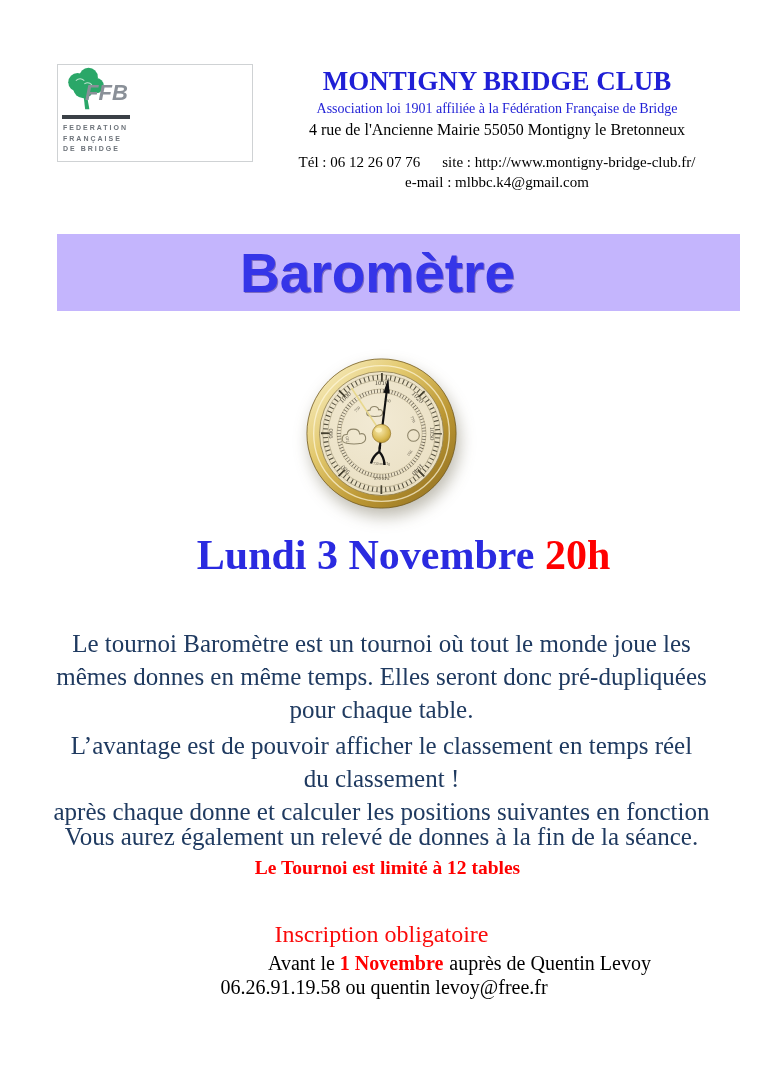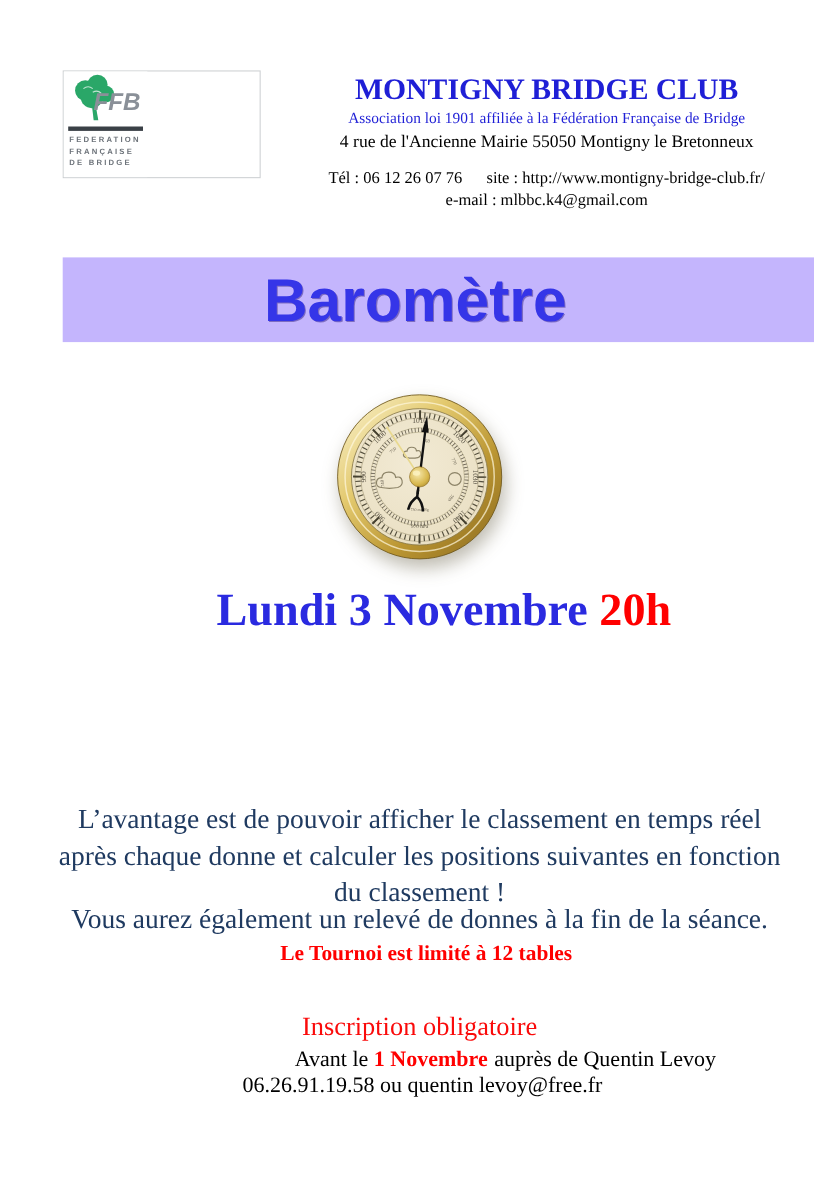--- a/index.html
+++ b/index.html
@@ -1,20 +1,20 @@
 <!DOCTYPE html>
 <html><head>
 <meta charset="utf-8">
 <style>
   html,body{margin:0;padding:0;background:#ffffff;}
   .page{position:relative;width:763px;height:1080px;background:#ffffff;overflow:hidden;
         font-family:"Liberation Serif",serif;}
 
   
-  .logo{position:absolute;left:57px;top:64px;width:180px;height:98px;display:flex;
+  .logo{position:absolute;left:57px;top:64px;width:196px;height:98px;display:flex;
         border:1px solid #cfd2d4;box-sizing:border-box;background:#fff;}
   .logo-white{position:relative;width:76px;background:#ffffff;}
   .tree-svg{position:absolute;left:2px;top:2px;}
   .ffb-text{position:absolute;left:27px;top:15px;font-family:"Liberation Sans",sans-serif;
             font-weight:800;font-style:italic;font-size:22px;color:#8a9098;letter-spacing:0;}
   .logo-bar{position:absolute;left:4px;right:4px;top:50px;height:3.5px;background:#3a4046;}
   .fed-lines{position:absolute;left:5px;top:58px;font-family:"Liberation Sans",sans-serif;
              font-size:7px;font-weight:600;letter-spacing:2px;line-height:10.5px;color:#6d737a;}
   .logo-green{position:relative;flex:1;background:#2fa96f;color:#ffffff;text-align:center;
               font-family:"Liberation Sans",sans-serif;overflow:hidden;}
@@ -172,24 +172,29 @@
       <circle cx="80" cy="80" r="9.5" fill="url(#hubG)" stroke="#8a691e" stroke-width="0.6"></circle>
       <ellipse cx="77" cy="76.5" rx="3.5" ry="2.5" fill="#fdf3c2" opacity="0.8"></ellipse>
     </g>
   </svg>
 
   <div class="date-line">
     <span class="date-blue">Lundi 3 Novembre</span>
     <span class="date-red">20h</span>
   </div>
 
+  <div class="para p1">
+    <div>Le tournoi Baromètre est un tournoi où tout le monde joue les</div>
+    <div>mêmes donnes en même temps. Elles seront donc pré-dupliquées</div>
+    <div>pour chaque table.</div>
+  </div>
   <div class="para p2">
     <div>L’avantage est de pouvoir afficher le classement en temps réel</div>
+    <div>du classement !</div>
     <div>après chaque donne et calculer les positions suivantes en fonction</div>
-    <div>du classement !</div>
   </div>
   <div class="para p3">
     <div>Vous aurez également un relevé de donnes à la fin de la séance.</div>
   </div>
 
   <div class="limit">Le Tournoi est limité à 12 tables</div>
 
   <div class="reg-heading">Inscription obligatoire</div>
   <div class="reg-2">
     <span>Avant le </span><span class="deadline">1 Novembre</span><span class="after">auprès de Quentin Levoy</span>

